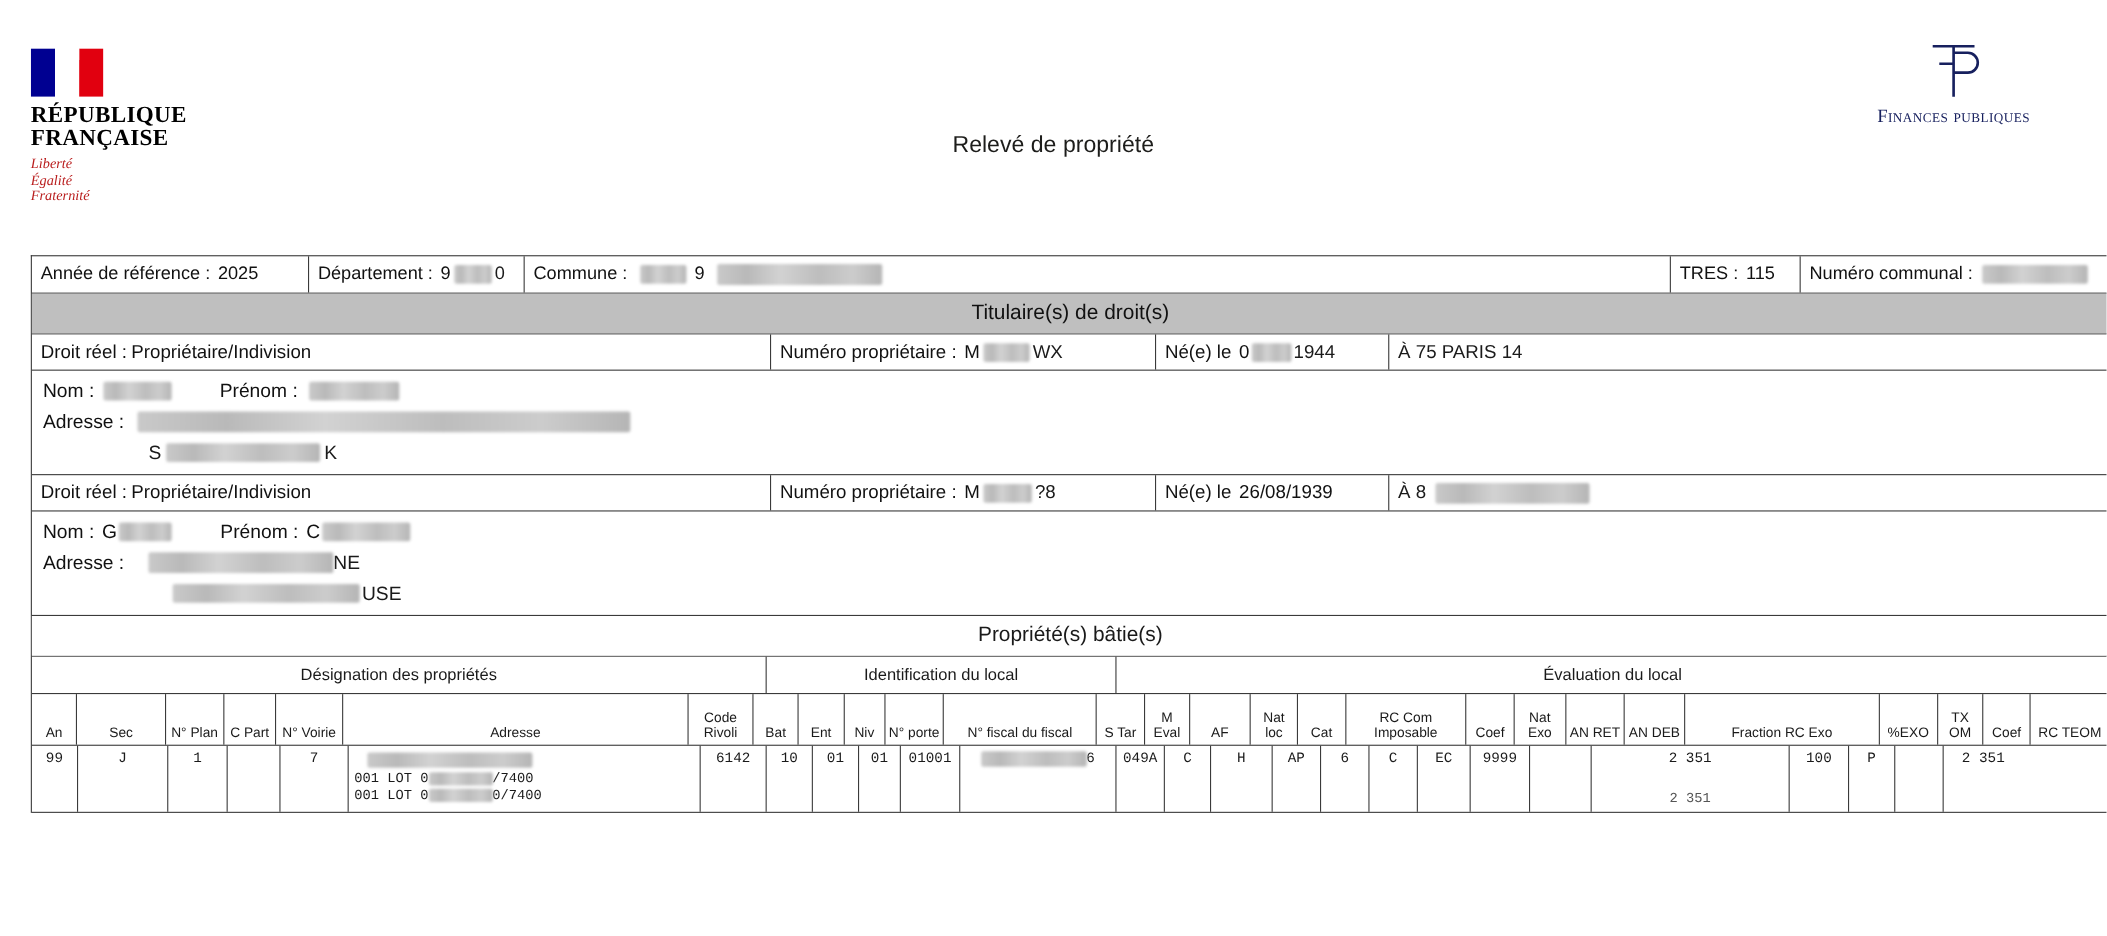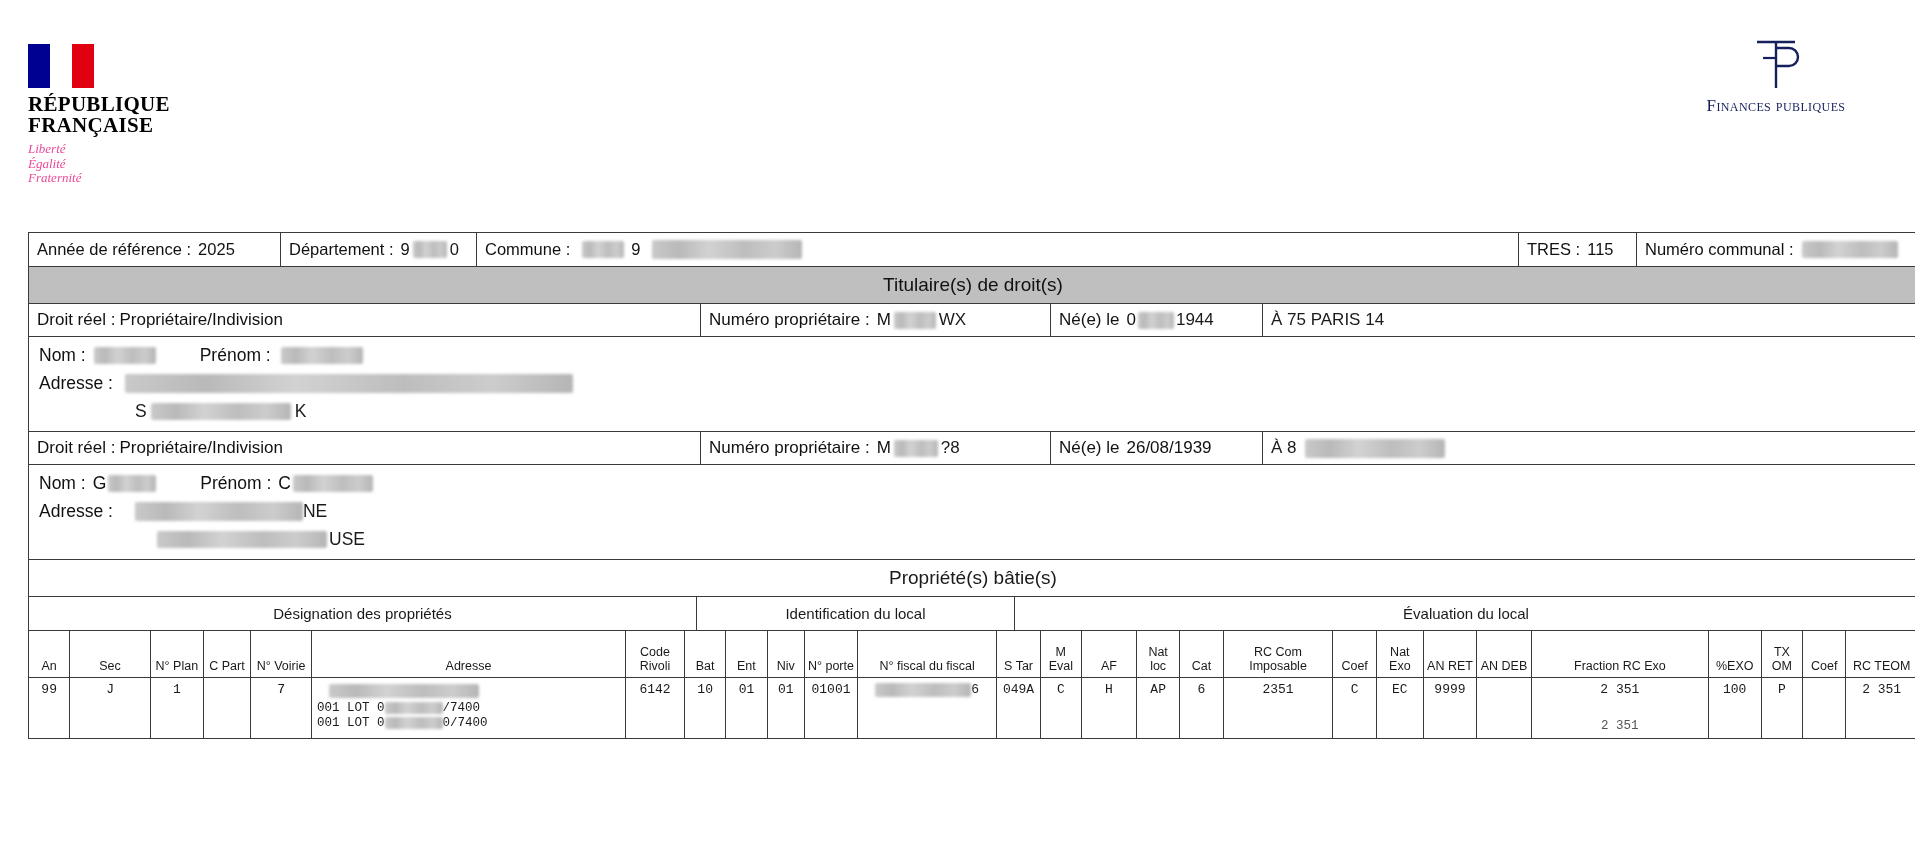--- a/index.html
+++ b/index.html
@@ -43,21 +43,21 @@
     line-height: 21px;
     letter-spacing: 0.3px;
     color: #000;
   }
   .rf-motto {
     font-family: "Liberation Serif", serif;
     font-style: italic;
     font-size: 13px;
     line-height: 14.5px;
     margin-top: 6px;
-    color: #ec4899;
+    color: #b91c1c;
   }
   .doc-title {
     position: absolute;
     left: 0;
     right: 0;
     top: 120px;
     text-align: center;
     font-size: 21px;
     color: #1d1d1b;
   }
@@ -205,20 +205,21 @@
       </svg>
       <div class="rf-text">RÉPUBLIQUE</div>
       <div class="rf-text">FRANÇAISE</div>
       <div class="rf-motto">
         <div>Liberté</div>
         <div>Égalité</div>
         <div>Fraternité</div>
       </div>
     </div>
 
+    <div class="doc-title">Relevé de propriété</div>
 
     <div class="dgfip-block">
       <svg class="dgfip-mark" width="54" height="56" viewBox="0 0 54 56">
         <path d="M8 6 H46" stroke="#17205e" stroke-width="2.4" fill="none"></path>
         <path d="M27 6 V52" stroke="#17205e" stroke-width="2.4" fill="none"></path>
         <path d="M27 12 H40 A9 9 0 0 1 40 30 H27" stroke="#17205e" stroke-width="2.4" fill="none"></path>
         <path d="M14 22 H27" stroke="#17205e" stroke-width="2.2" fill="none"></path>
       </svg>
       <div class="dgfip-text">Finances publiques</div>
     </div>
@@ -400,21 +401,20 @@
         <span style="display:flex;align-items:center">
           <span class="rd" style="width:96px;height:14px"></span>
             <span>6</span>
         </span>
       </div>
       <div class="dc" style="width:44px">049A</div>
       <div class="dc" style="width:42px">C</div>
       <div class="dc" style="width:56px">H</div>
       <div class="dc" style="width:44px">AP</div>
       <div class="dc" style="width:44px">6</div>
-      <div class="dc" style="width:112px">2351</div>
       <div class="dc" style="width:44px">C</div>
       <div class="dc" style="width:48px">EC</div>
       <div class="dc" style="width:54px">9999</div>
       <div class="dc" style="width:56px"></div>
       <div class="dc" style="width:180px">
         <span>2 351</span>
         <span class="sub" style="margin-top:22px;color:#555">2 351</span>
       </div>
       <div class="dc" style="width:54px">100</div>
       <div class="dc" style="width:42px">P</div>

